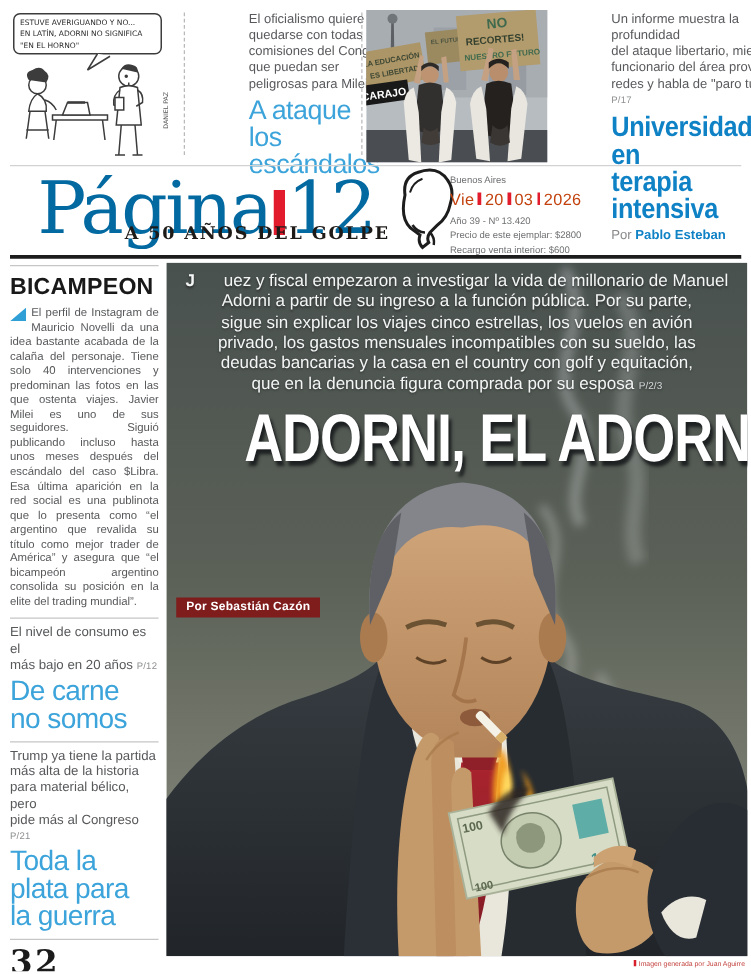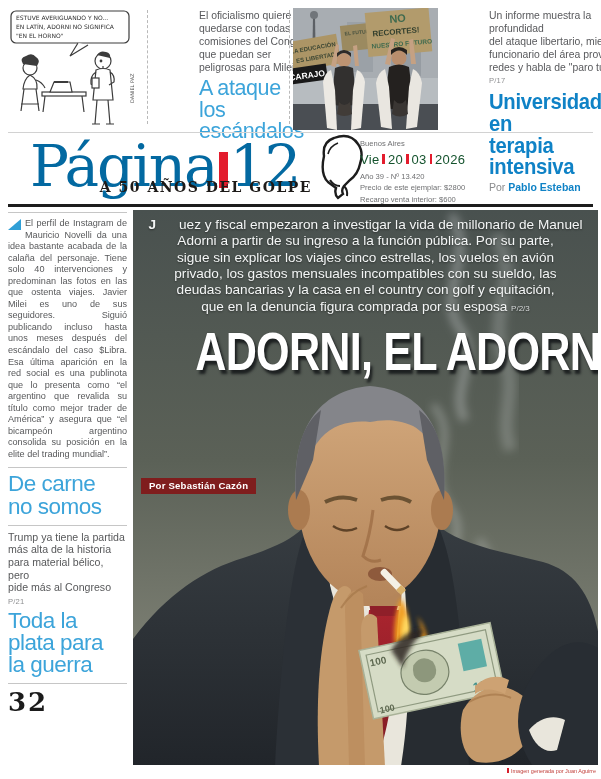--- a/index.html
+++ b/index.html
@@ -24,21 +24,21 @@
   
   .mast-hr { position:absolute; left:8px; top:132px; width:585px; border-top:1px solid #d2d2d2; }
   .masthead { position:absolute; left:8px; top:136px; width:585px; height:66px; }
   .logo { position:absolute; left:22px; top:-4px; font-family:"DejaVu Serif", serif; font-weight:normal;
           font-size:58px; color:#0369a1; letter-spacing:-2px; white-space:nowrap; }
   .logo .redbar-big { display:inline-block; width:9px; height:36px; background:#e31c2d; margin:0 2px; vertical-align:-2px; }
   .tagline { position:absolute; left:86px; top:43px; width:218px; text-align:right; font-family:"DejaVu Serif", serif;
              font-weight:bold; font-size:14px; letter-spacing:1.5px; color:#1d1a18; }
   .panuelo { position:absolute; left:306px; top:-2px; }
   .mastinfo { position:absolute; left:352px; top:2px; font-size:7.6px; color:#6f7072; line-height:1.5; }
-  .mastdate { font-size:13px; color:#14532d; letter-spacing:.3px; margin:1px 0; }
+  .mastdate { font-size:13px; color:#c2410c; letter-spacing:.3px; margin:1px 0; }
   .mastdate .rb { display:inline-block; width:2.5px; height:10px; background:#e31c2d; margin:0 3px; }
   .blackbar { position:absolute; left:8px; top:204px; width:585px; height:3px; background:#1c1c1c; }
 
   
   .sidebar { position:absolute; left:8px; top:212px; width:119px; height:565px; overflow:hidden; }
   .side-hr { border-top:1px solid #c6c6c6; margin:0 0 5px 0; }
   .side-sec { margin-bottom:7px; }
   .side-title { font-size:18.5px; font-weight:bold; color:#191919; letter-spacing:.2px; margin:2px 0 5px; }
   .side-body { font-size:9.1px; line-height:1.27; color:#57585a; text-align:justify; }
   .tri { float:left; width:13px; height:11px; margin:1px 4px 0 0; background:#2f9fd6;
@@ -207,25 +207,28 @@
       <div>Precio de este ejemplar: $2800</div>
       <div>Recargo venta interior: $600</div>
     </div>
   </div>
   <div class="blackbar"></div>
 
   <div class="sidebar">
 
     <div class="side-sec">
       <div class="side-hr"></div>
+      <div class="side-title">BICAMPEON</div>
       <div class="side-body"><span class="tri"></span><span>El perfil de Instagram de Mauricio Novelli da una idea bastante acabada de la calaña del personaje. Tiene solo 40 intervenciones y predominan las fotos en las que ostenta viajes. Javier Milei es uno de sus seguidores. Siguió publicando incluso hasta unos meses después del escándalo del caso $Libra. Esa última aparición en la red social es una publinota que lo presenta como “el argentino que revalida su título como mejor trader de América” y asegura que “el bicampeón argentino consolida su posición en la elite del trading mundial”.</span></div>
     </div>
 
     <div class="side-sec">
       <div class="side-hr"></div>
+      <div class="side-kicker"><span>El nivel de consumo es el
+más bajo en 20 años</span> <span class="pageref">P/12</span></div>
       <div class="side-blue">De carne
 no somos</div>
     </div>
 
     <div class="side-sec">
       <div class="side-hr"></div>
       <div class="side-kicker"><span>Trump ya tiene la partida
 más alta de la historia
 para material bélico, pero
 pide más al Congreso</span> <span class="pageref">P/21</span></div>

